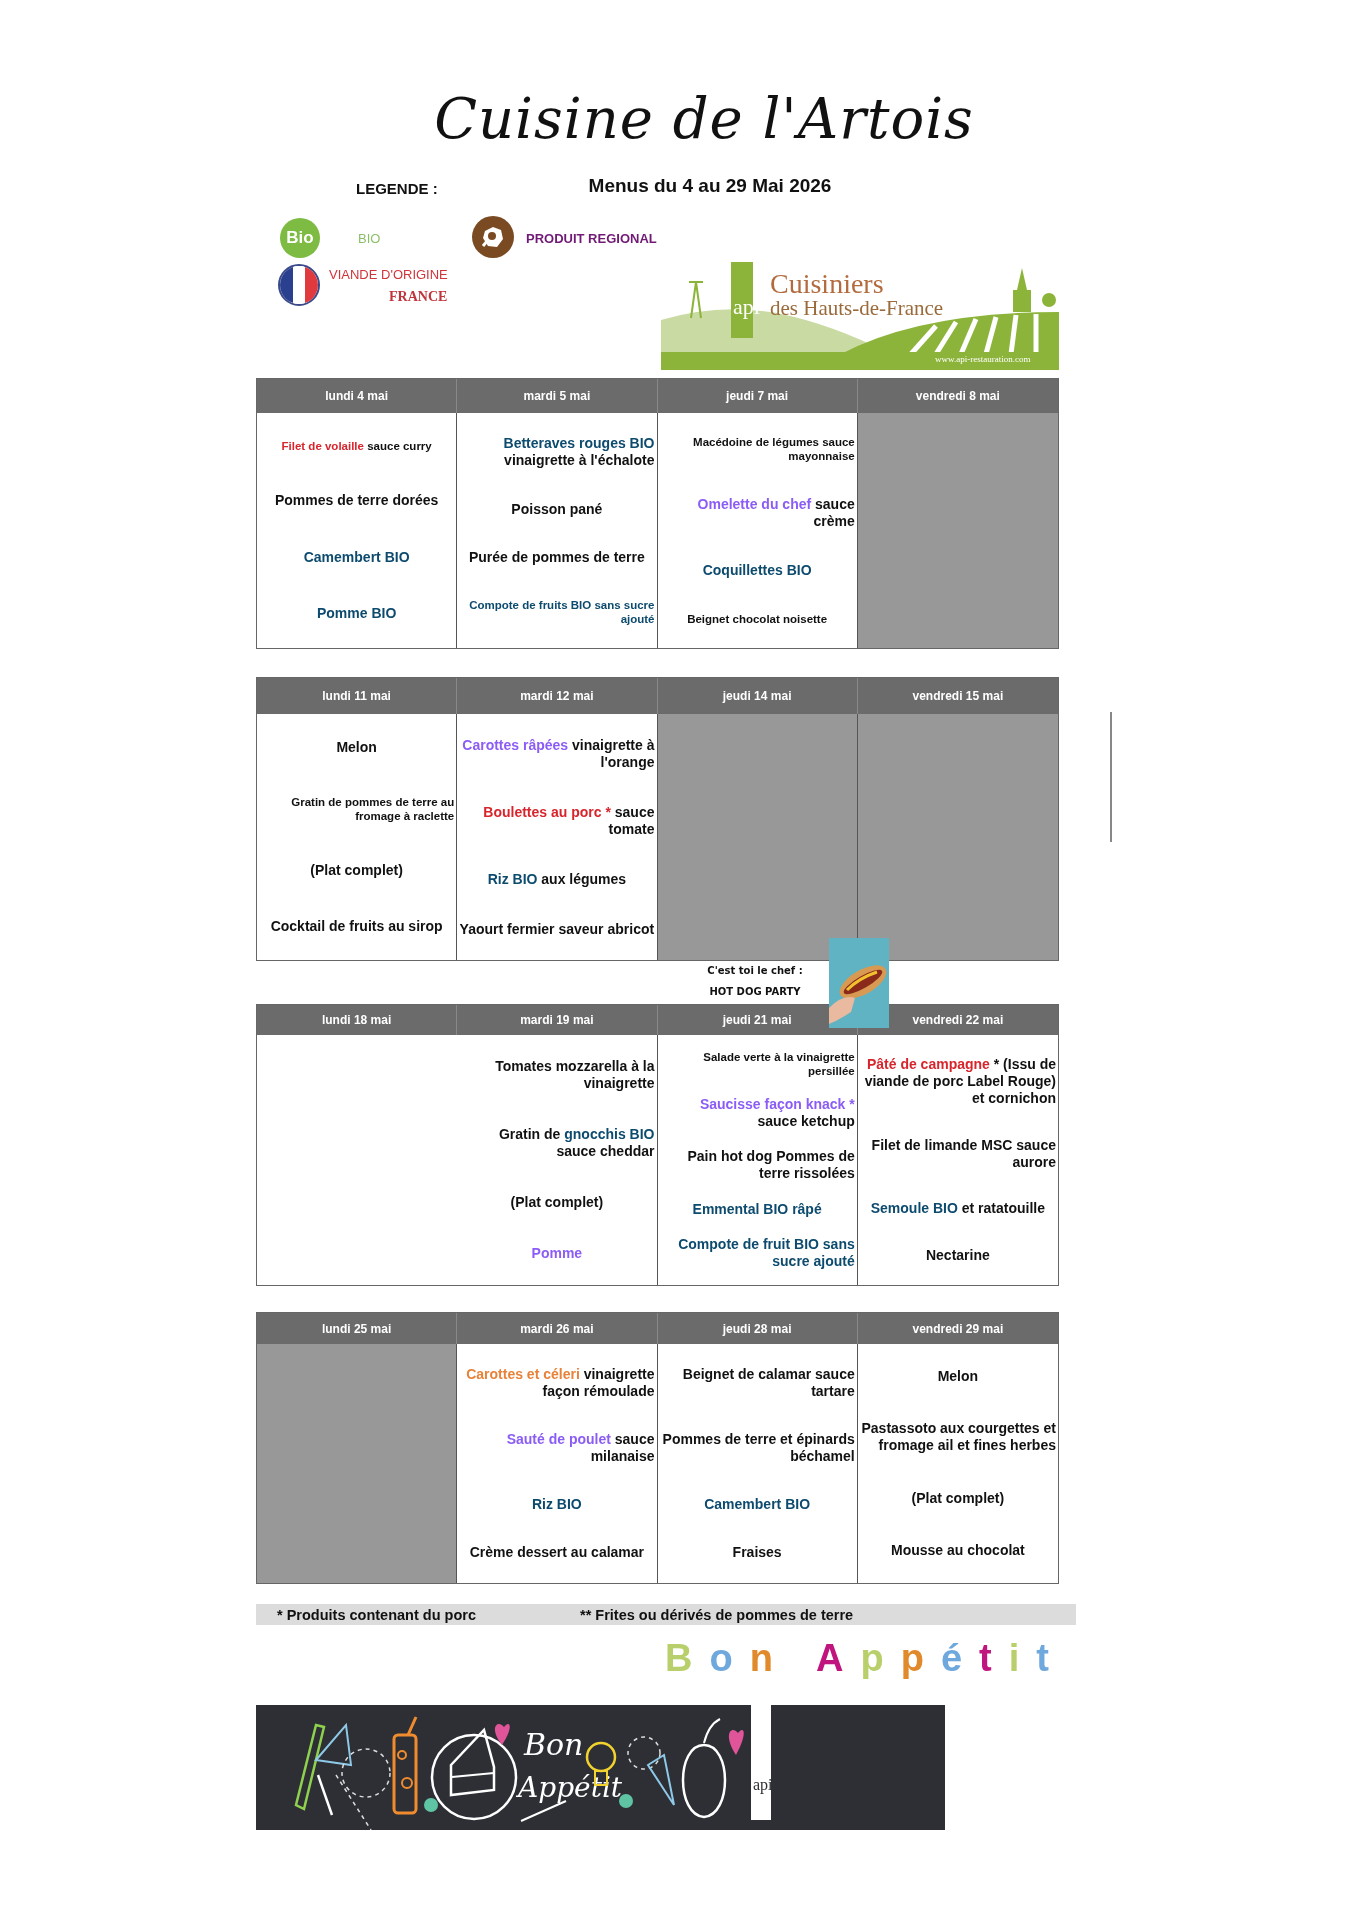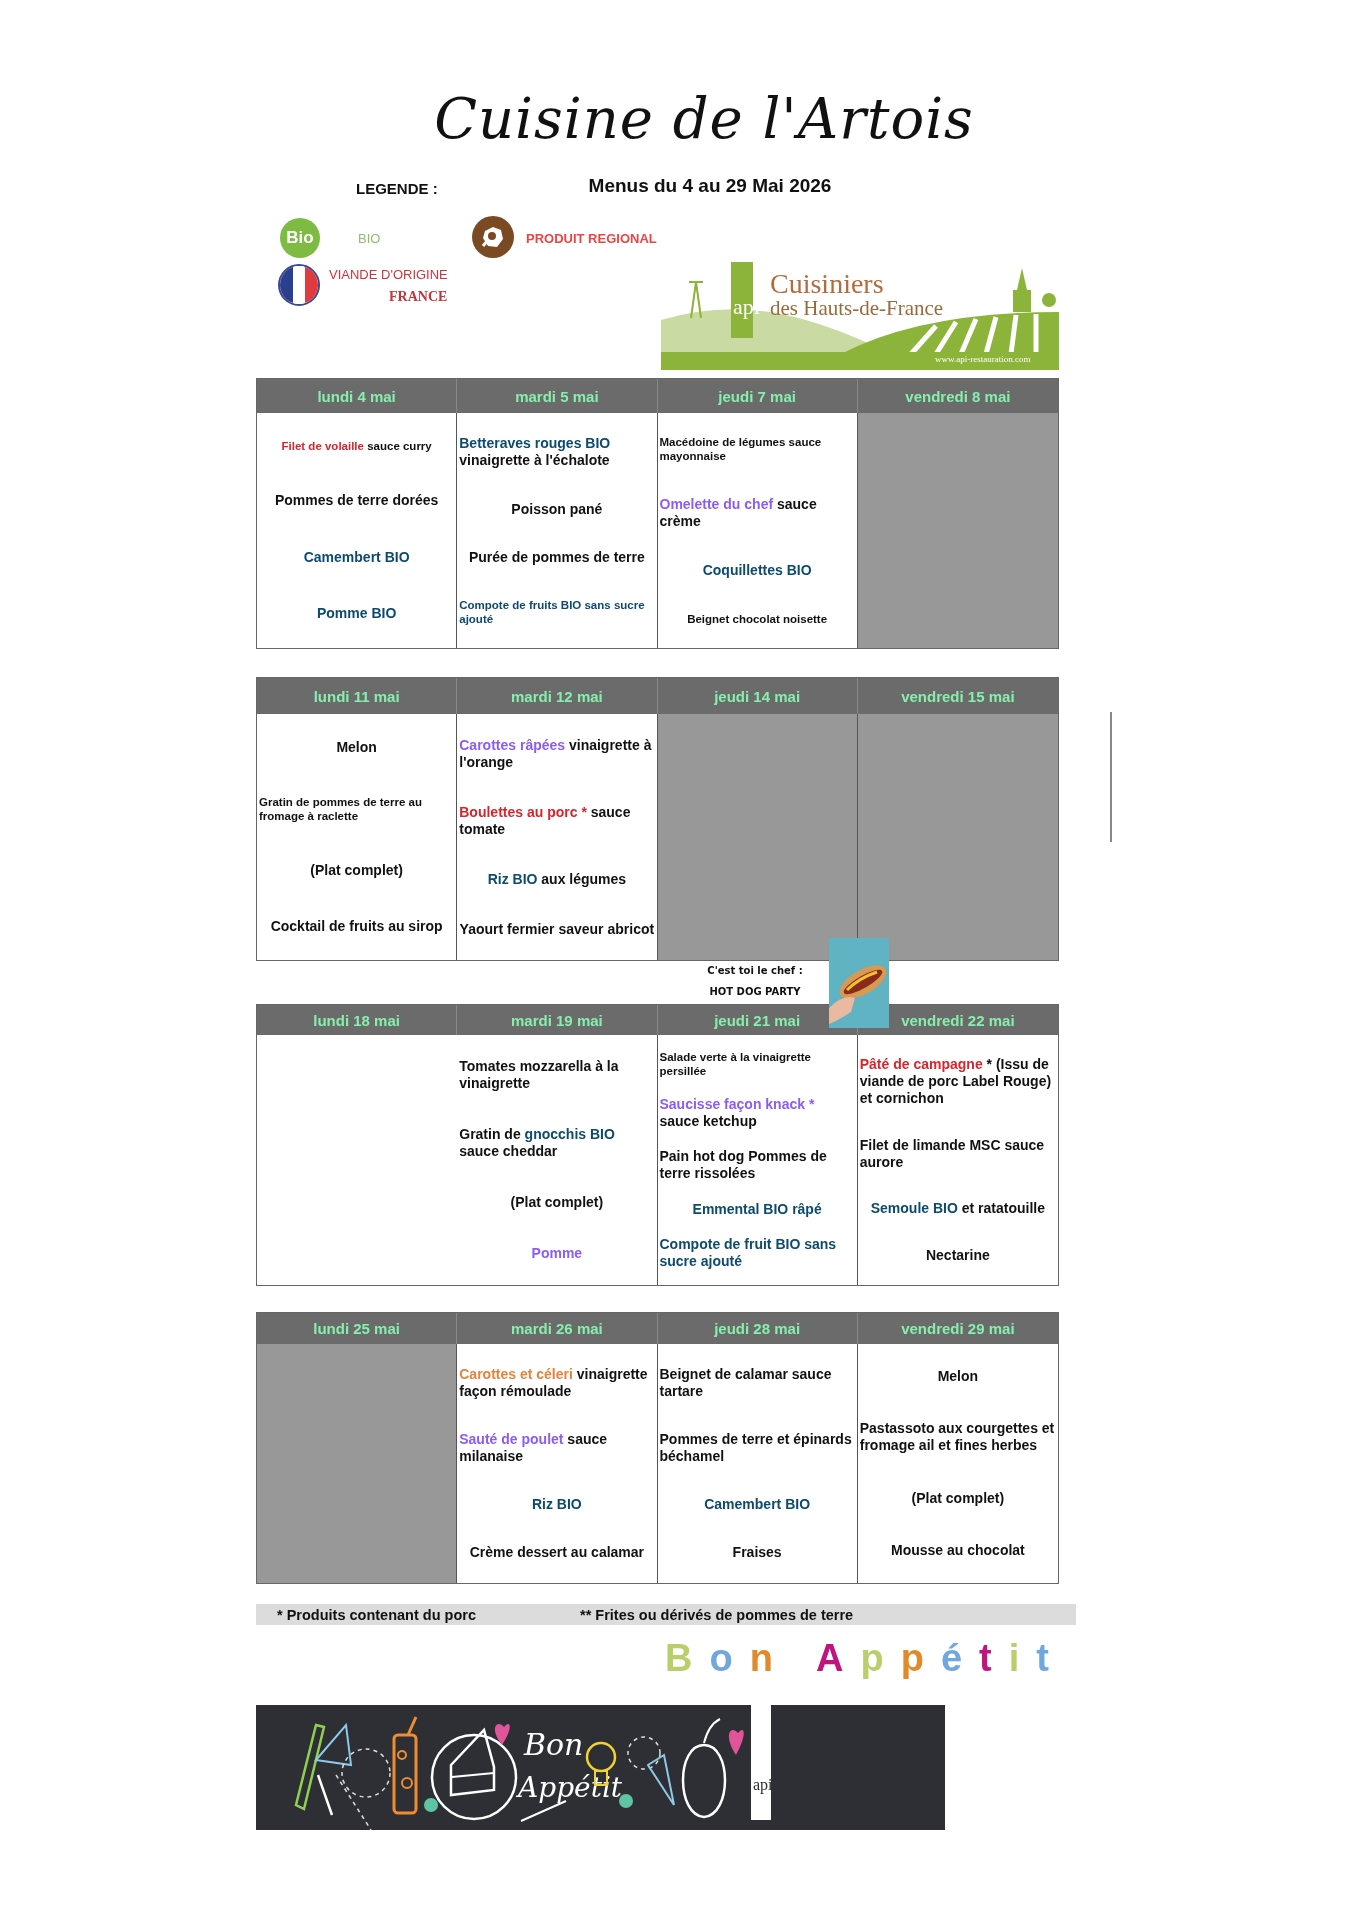--- a/index.html
+++ b/index.html
@@ -8,28 +8,28 @@
   .title{left:404px;top:86px;width:600px;text-align:center;font-family:"DejaVu Serif",serif;font-style:italic;font-size:56px;color:#111;letter-spacing:1px;}
   .legend-label{left:356px;top:180px;font-weight:bold;font-size:15px;}
   .menus-title{left:560px;top:175px;width:300px;text-align:center;font-weight:bold;font-size:19px;}
   .icon-bio{left:280px;top:218px;width:40px;height:40px;border-radius:50%;background:#7dbb42;color:#fff;font-weight:bold;font-size:17px;display:flex;align-items:center;justify-content:center;}
   .lbl-bio{left:358px;top:231px;color:#8bbf6a;font-size:13px;}
   .icon-flag{left:278px;top:264px;width:42px;height:42px;border-radius:50%;overflow:hidden;display:flex;border:2px solid #3a4a8a;box-sizing:border-box;}
   .icon-flag span{flex:1;}
   .lbl-viande{left:329px;top:267px;color:#d0343b;font-size:13px;}
   .lbl-france{left:389px;top:289px;color:#c0343b;font-size:14px;font-family:"Liberation Serif",serif;font-weight:bold;}
   .icon-reg{left:472px;top:216px;width:42px;height:42px;border-radius:50%;background:#7a4b22;display:flex;align-items:center;justify-content:center;}
-  .lbl-reg{left:526px;top:231px;color:#ef4444;font-size:13px;font-weight:bold;}
+  .lbl-reg{left:526px;top:231px;color:#701a75;font-size:13px;font-weight:bold;}
   .logo{left:661px;top:262px;width:398px;height:108px;}
   .logo-text1{left:770px;top:268px;font-family:"Liberation Serif",serif;font-size:28px;color:#b36b3d;}
   .logo-text2{left:770px;top:296px;font-family:"Liberation Serif",serif;font-size:21px;color:#9a6a3a;}
   .logo-url{left:935px;top:354px;font-family:"Liberation Serif",serif;font-size:9px;color:#fff;}
   .week{left:256px;width:803px;display:grid;grid-template-columns:repeat(4,1fr);border:1px solid #666;box-sizing:border-box;}
-  .hdr{background:#6b6b6b;color:#86efac;font-weight:bold;font-size:15px;text-align:left;display:flex;align-items:center;justify-content:center;border-right:1px solid #888;}
-  .cell{border-right:1px solid #555;background:#fff;display:flex;flex-direction:column;justify-content:space-around;align-items:center;text-align:left;font-weight:bold;font-size:14px;padding:6px 2px;box-sizing:border-box;}
+  .hdr{background:#6b6b6b;color:#ffffff;font-weight:bold;font-size:12px;text-align:left;display:flex;align-items:center;justify-content:center;border-right:1px solid #888;}
+  .cell{border-right:1px solid #555;background:#fff;display:flex;flex-direction:column;justify-content:space-around;align-items:center;text-align:right;font-weight:bold;font-size:14px;padding:6px 2px;box-sizing:border-box;}
   .cell.closed{background:#989898;}
   .cell.last,.hdr.last{border-right:none;}
   .item{line-height:17px;}
   .item.small{font-size:11.5px;line-height:14px;}
   .g{color:#0c4a6e;}
   .r{color:#d8252c;}
   .o{color:#8b5cf6;}
   .oc{color:#e8823a;}
   .hotdog-text{left:680px;top:960px;width:150px;text-align:center;font-family:"DejaVu Sans",sans-serif;font-weight:bold;font-size:10px;line-height:21px;}
   .hotdog-img{left:829px;top:938px;width:60px;height:90px;background:#5fb3c2;overflow:hidden;z-index:3;}

